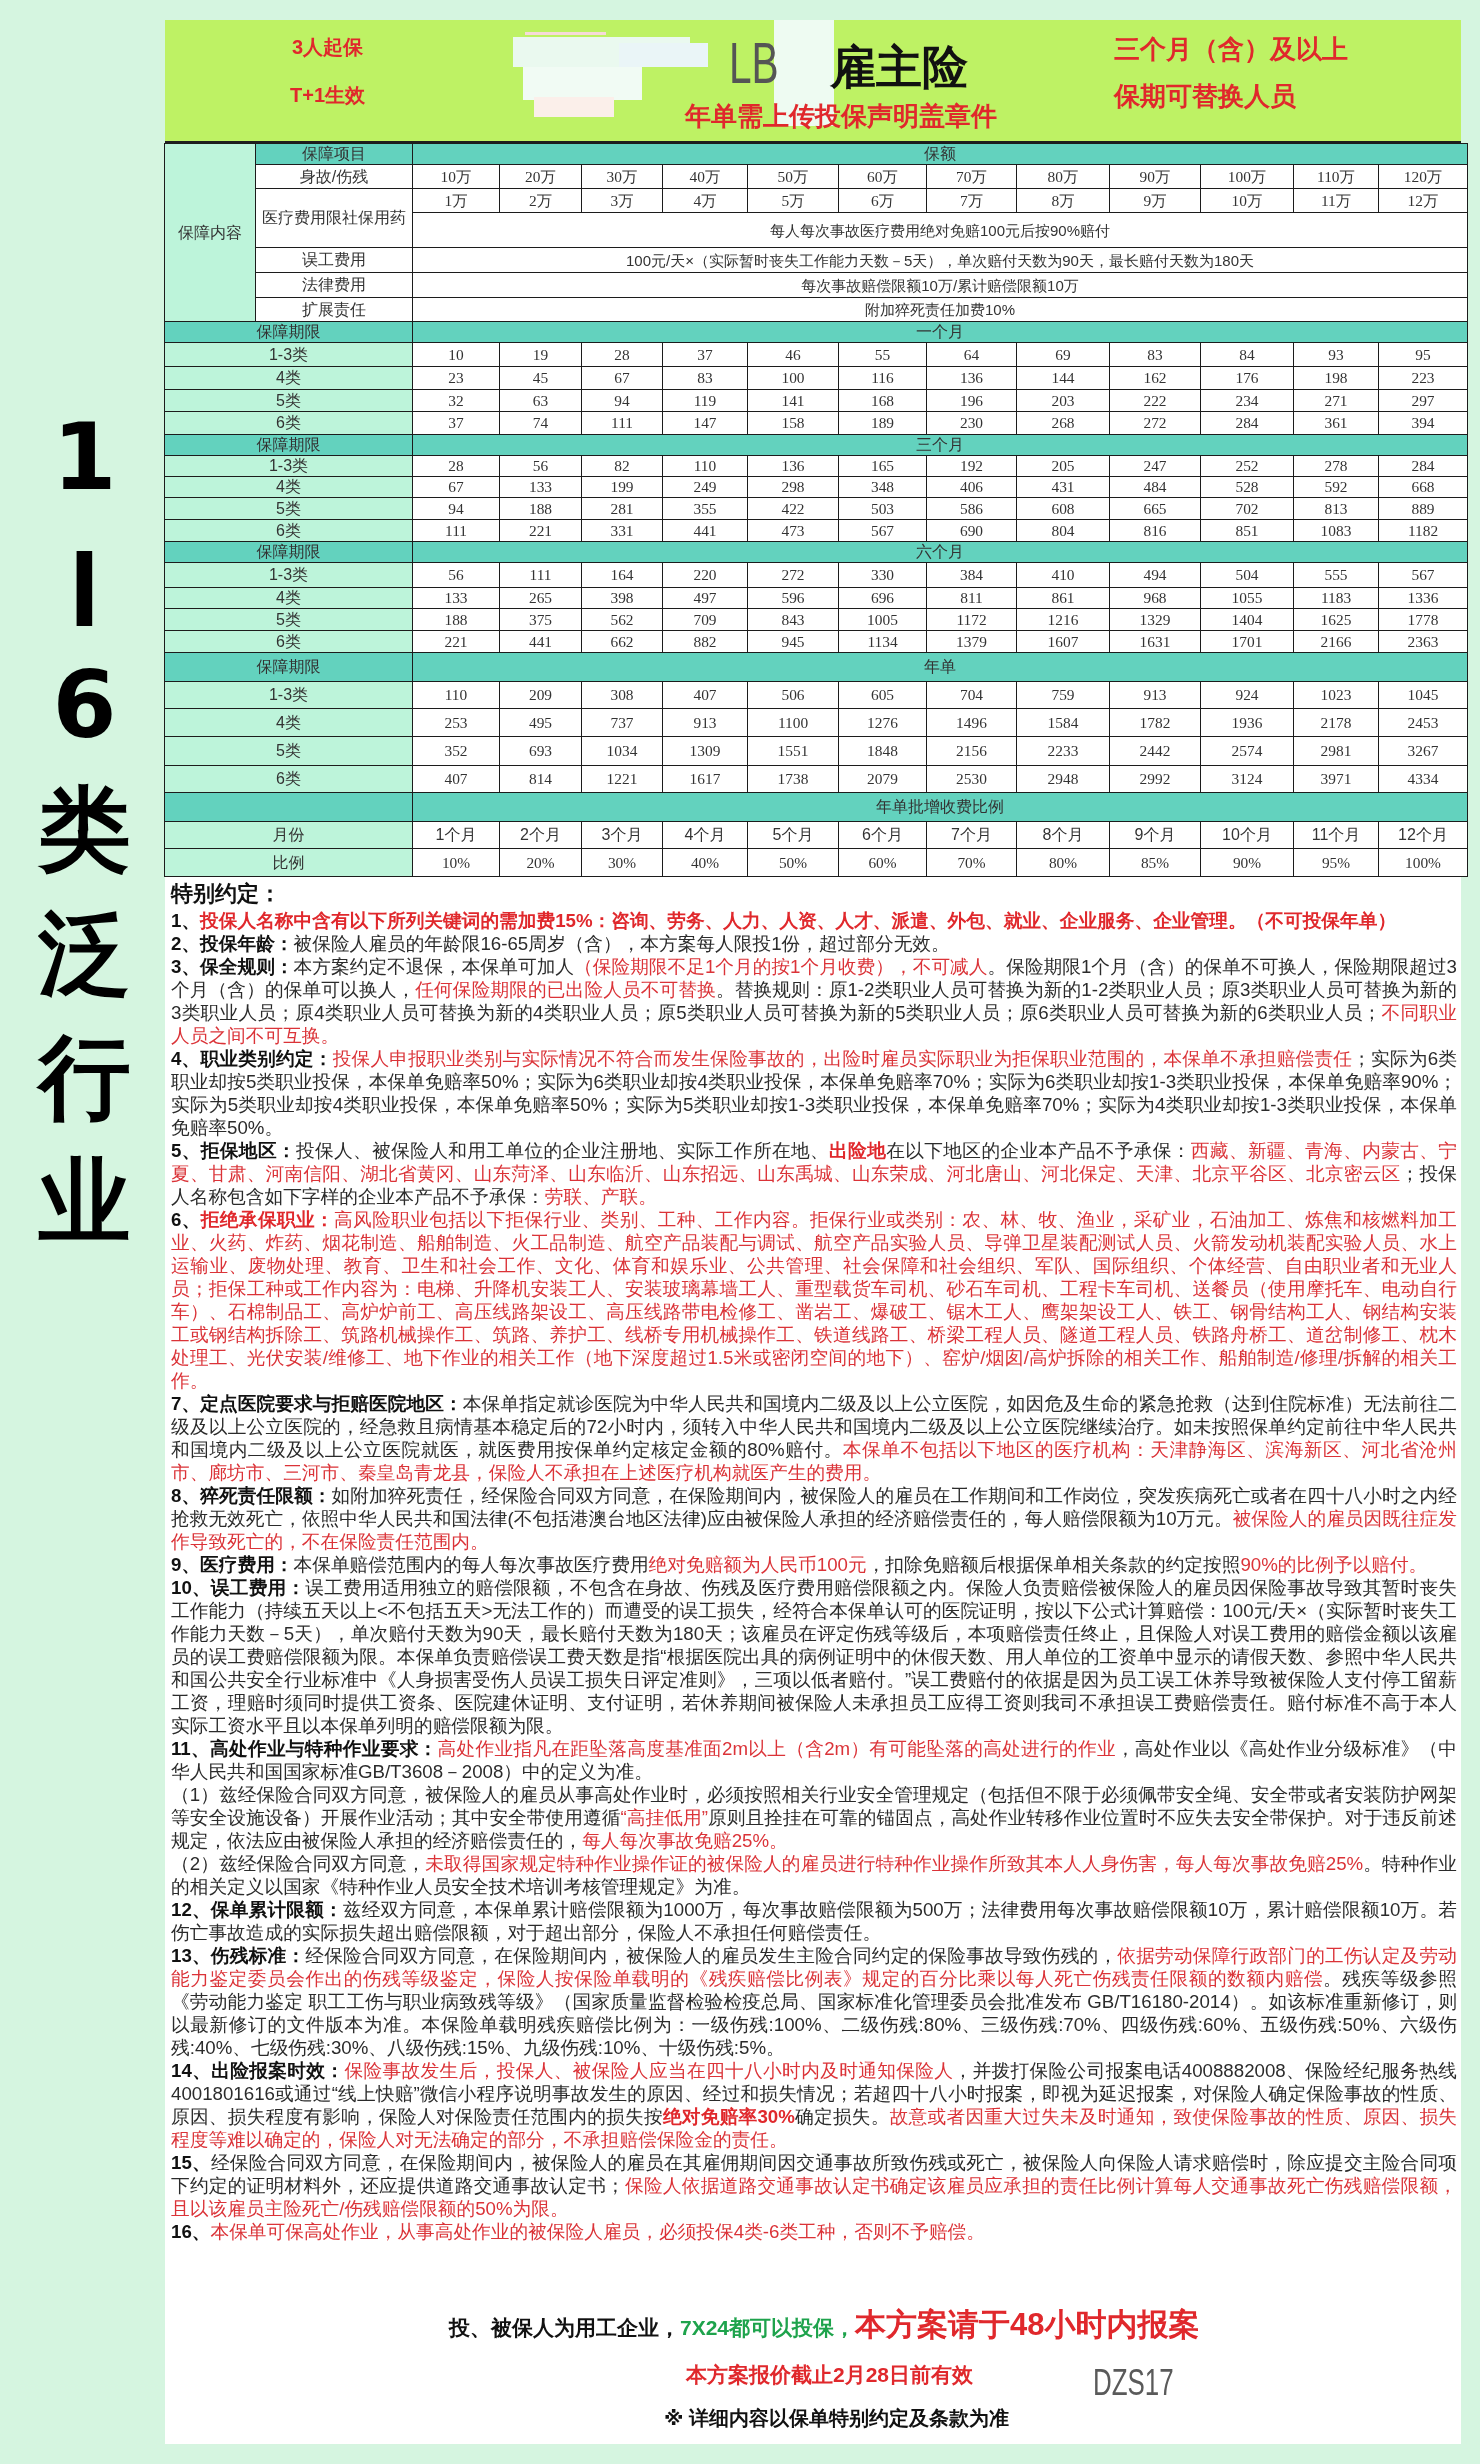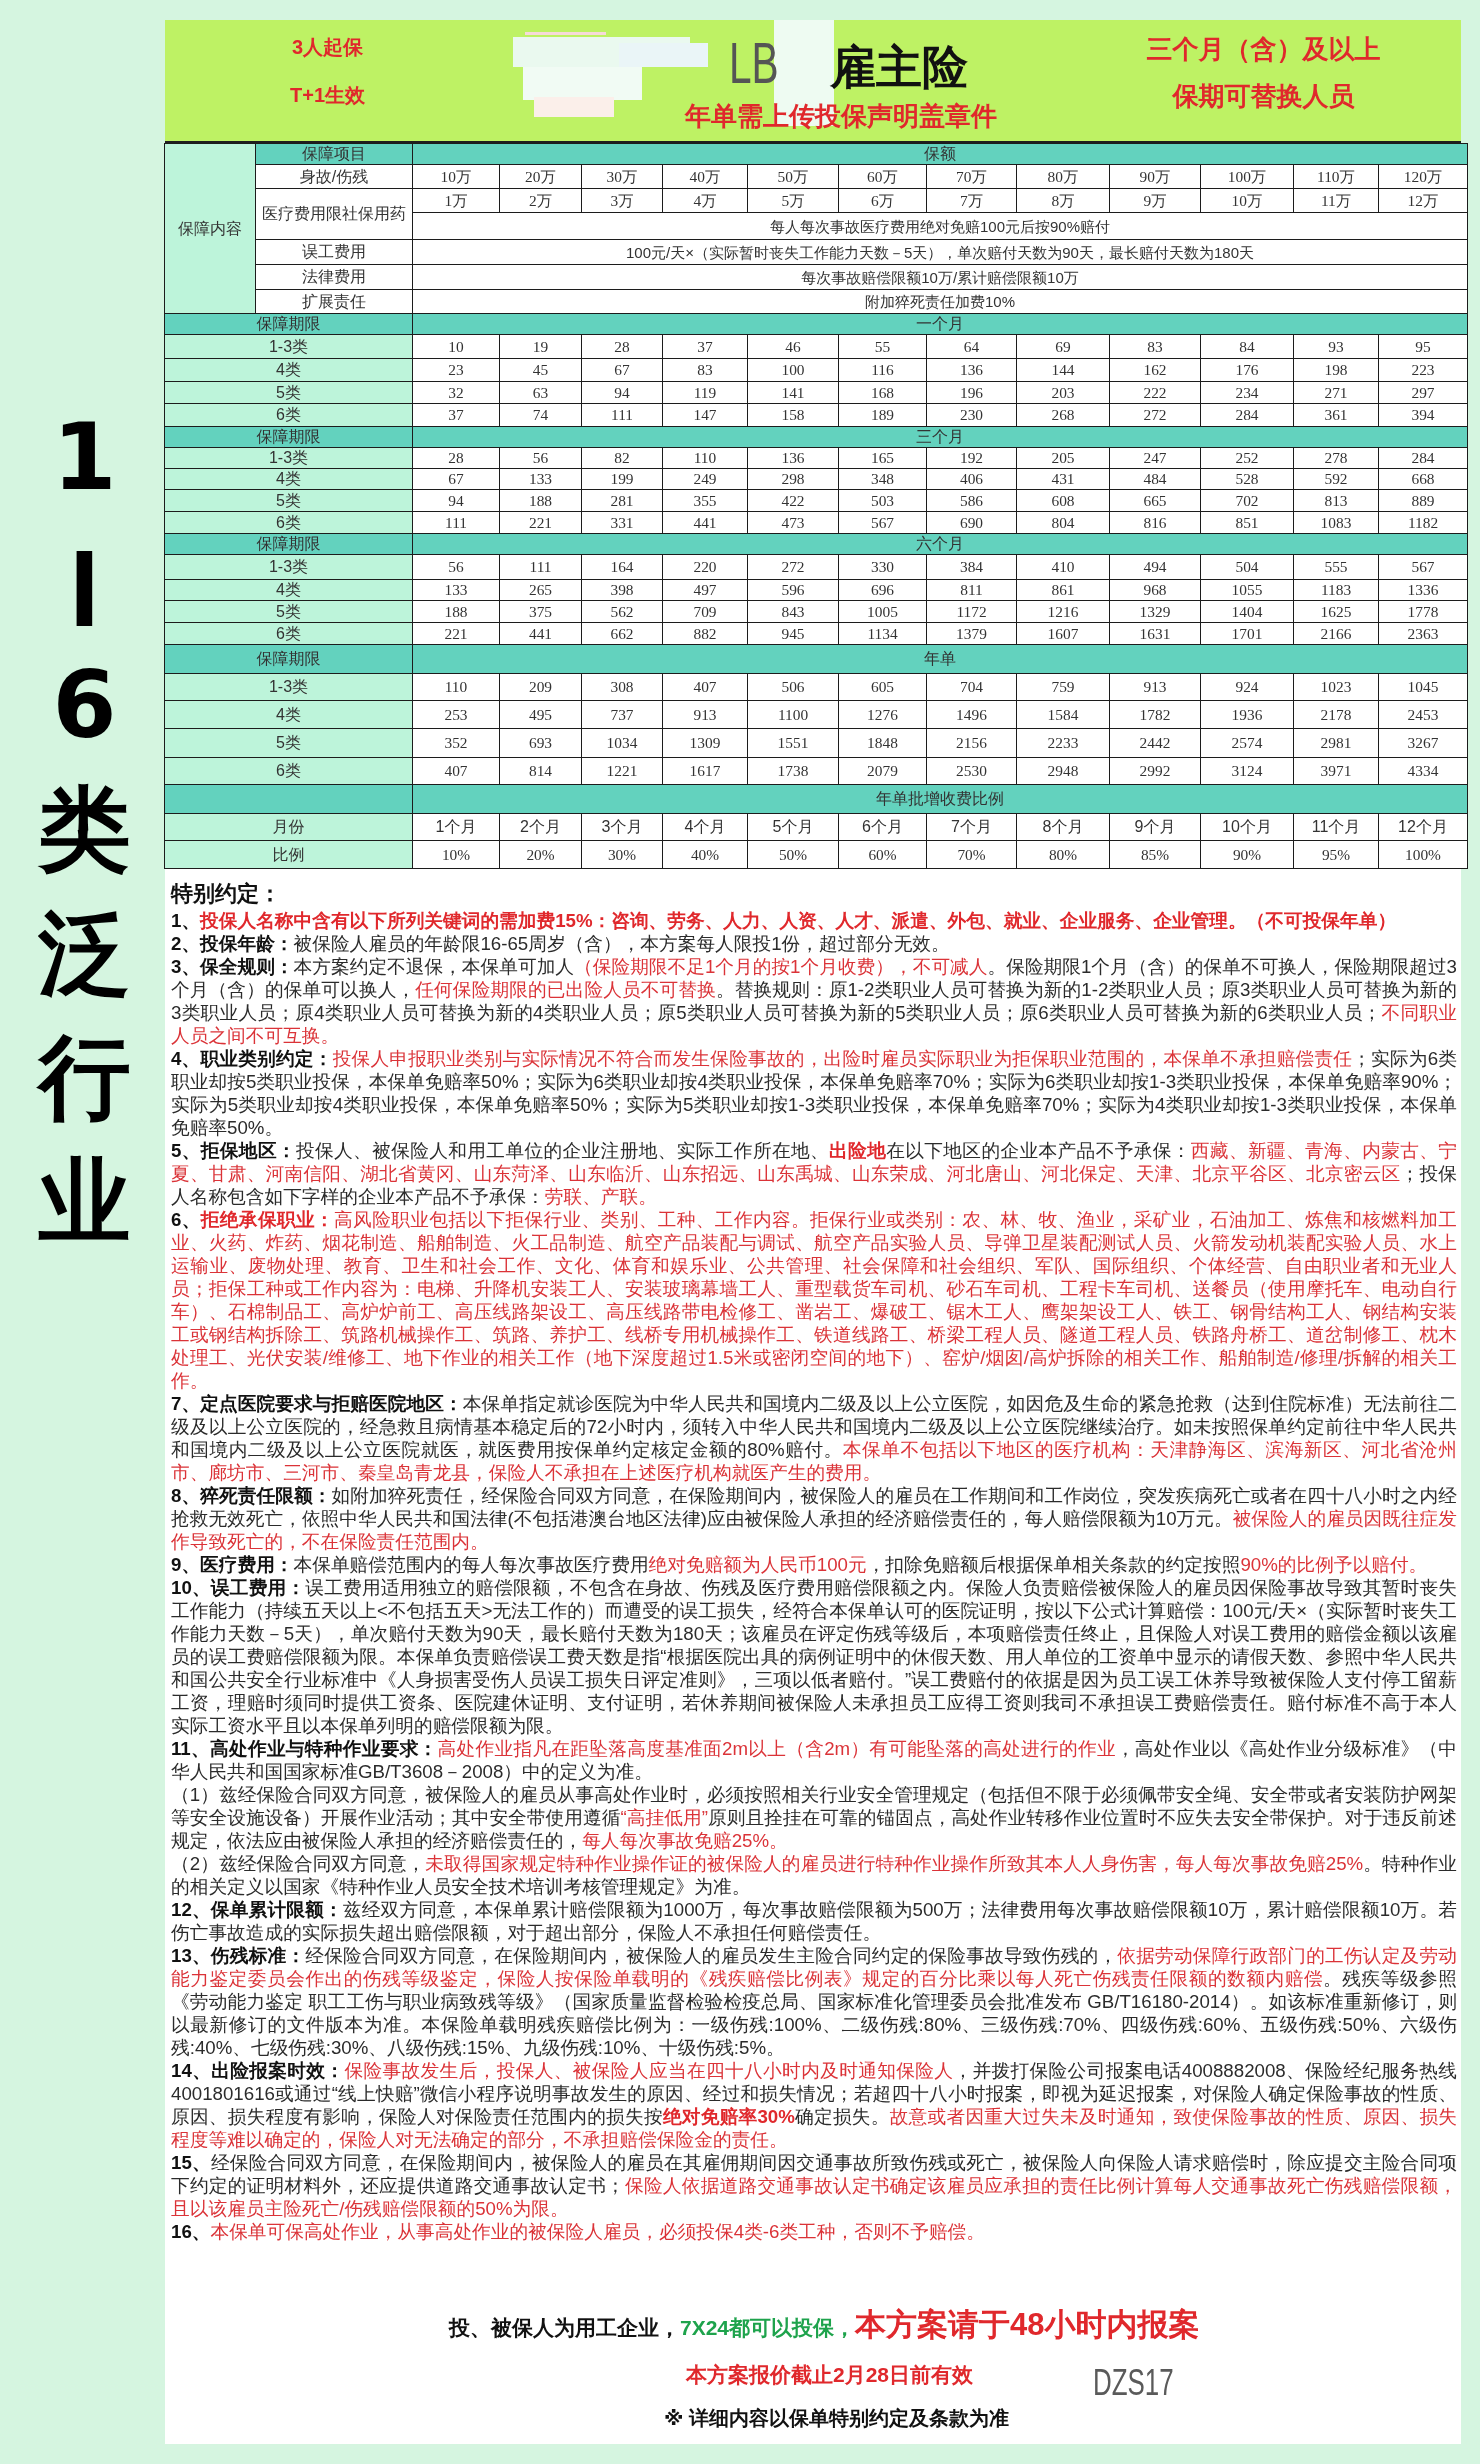--- a/index.html
+++ b/index.html
@@ -23,21 +23,21 @@
   .header-panel{
     position:absolute;left:165px;top:20px;width:1296px;height:121px;background:#bef264;
     border-bottom:2px solid #1e1e1e;
   }
   .hdr{position:absolute;white-space:nowrap;line-height:1;}
   .badge{left:103px;width:119px;text-align:center;font-size:20px;font-weight:bold;color:var(--red);}
   .logo-mask{position:absolute;}
   .logo-text{left:564px;top:14px;font-size:58px;color:#555;transform:scaleX(0.7);transform-origin:left top;font-family:"Liberation Sans",sans-serif;}
   .product-name{left:665px;top:24px;font-size:46px;font-weight:900;color:#111;}
   .subtitle{left:520px;top:83px;font-size:26px;font-weight:bold;color:var(--red);}
-  .right-note{left:949px;width:299px;text-align:center;font-size:26px;font-weight:bold;color:var(--red);}
+  .right-note{left:949px;width:299px;text-align:left;font-size:26px;font-weight:bold;color:var(--red);}
   
   .main-panel{position:absolute;left:165px;top:143px;width:1296px;height:2301px;background:#fff;}
   
   .rate-table{
     position:absolute;left:164px;top:143px;width:1297px;
     border-collapse:collapse;table-layout:fixed;color:#333;
     font-family:"Liberation Sans","DejaVu Sans",sans-serif;
   }
   .rate-table td{
     border:1px solid #1c1c1c;padding:0;text-align:center;vertical-align:middle;
@@ -146,21 +146,21 @@
         <td class="num">4万</td>
         <td class="num">5万</td>
         <td class="num">6万</td>
         <td class="num">7万</td>
         <td class="num">8万</td>
         <td class="num">9万</td>
         <td class="num">10万</td>
         <td class="num">11万</td>
         <td class="num">12万</td>
       </tr>
-      <tr style="height: 27px;">
+      <tr style="height: 35px;">
         <td colspan="12">每人每次事故医疗费用绝对免赔100元后按90%赔付</td>
       </tr>
       <tr style="height: 25px;">
         <td class="lbl">误工费用</td>
         <td colspan="12">100元/天×（实际暂时丧失工作能力天数－5天），单次赔付天数为90天，最长赔付天数为180天</td>
       </tr>
       <tr style="height: 25px;">
         <td class="lbl">法律费用</td>
         <td colspan="12">每次事故赔偿限额10万/累计赔偿限额10万</td>
       </tr>

